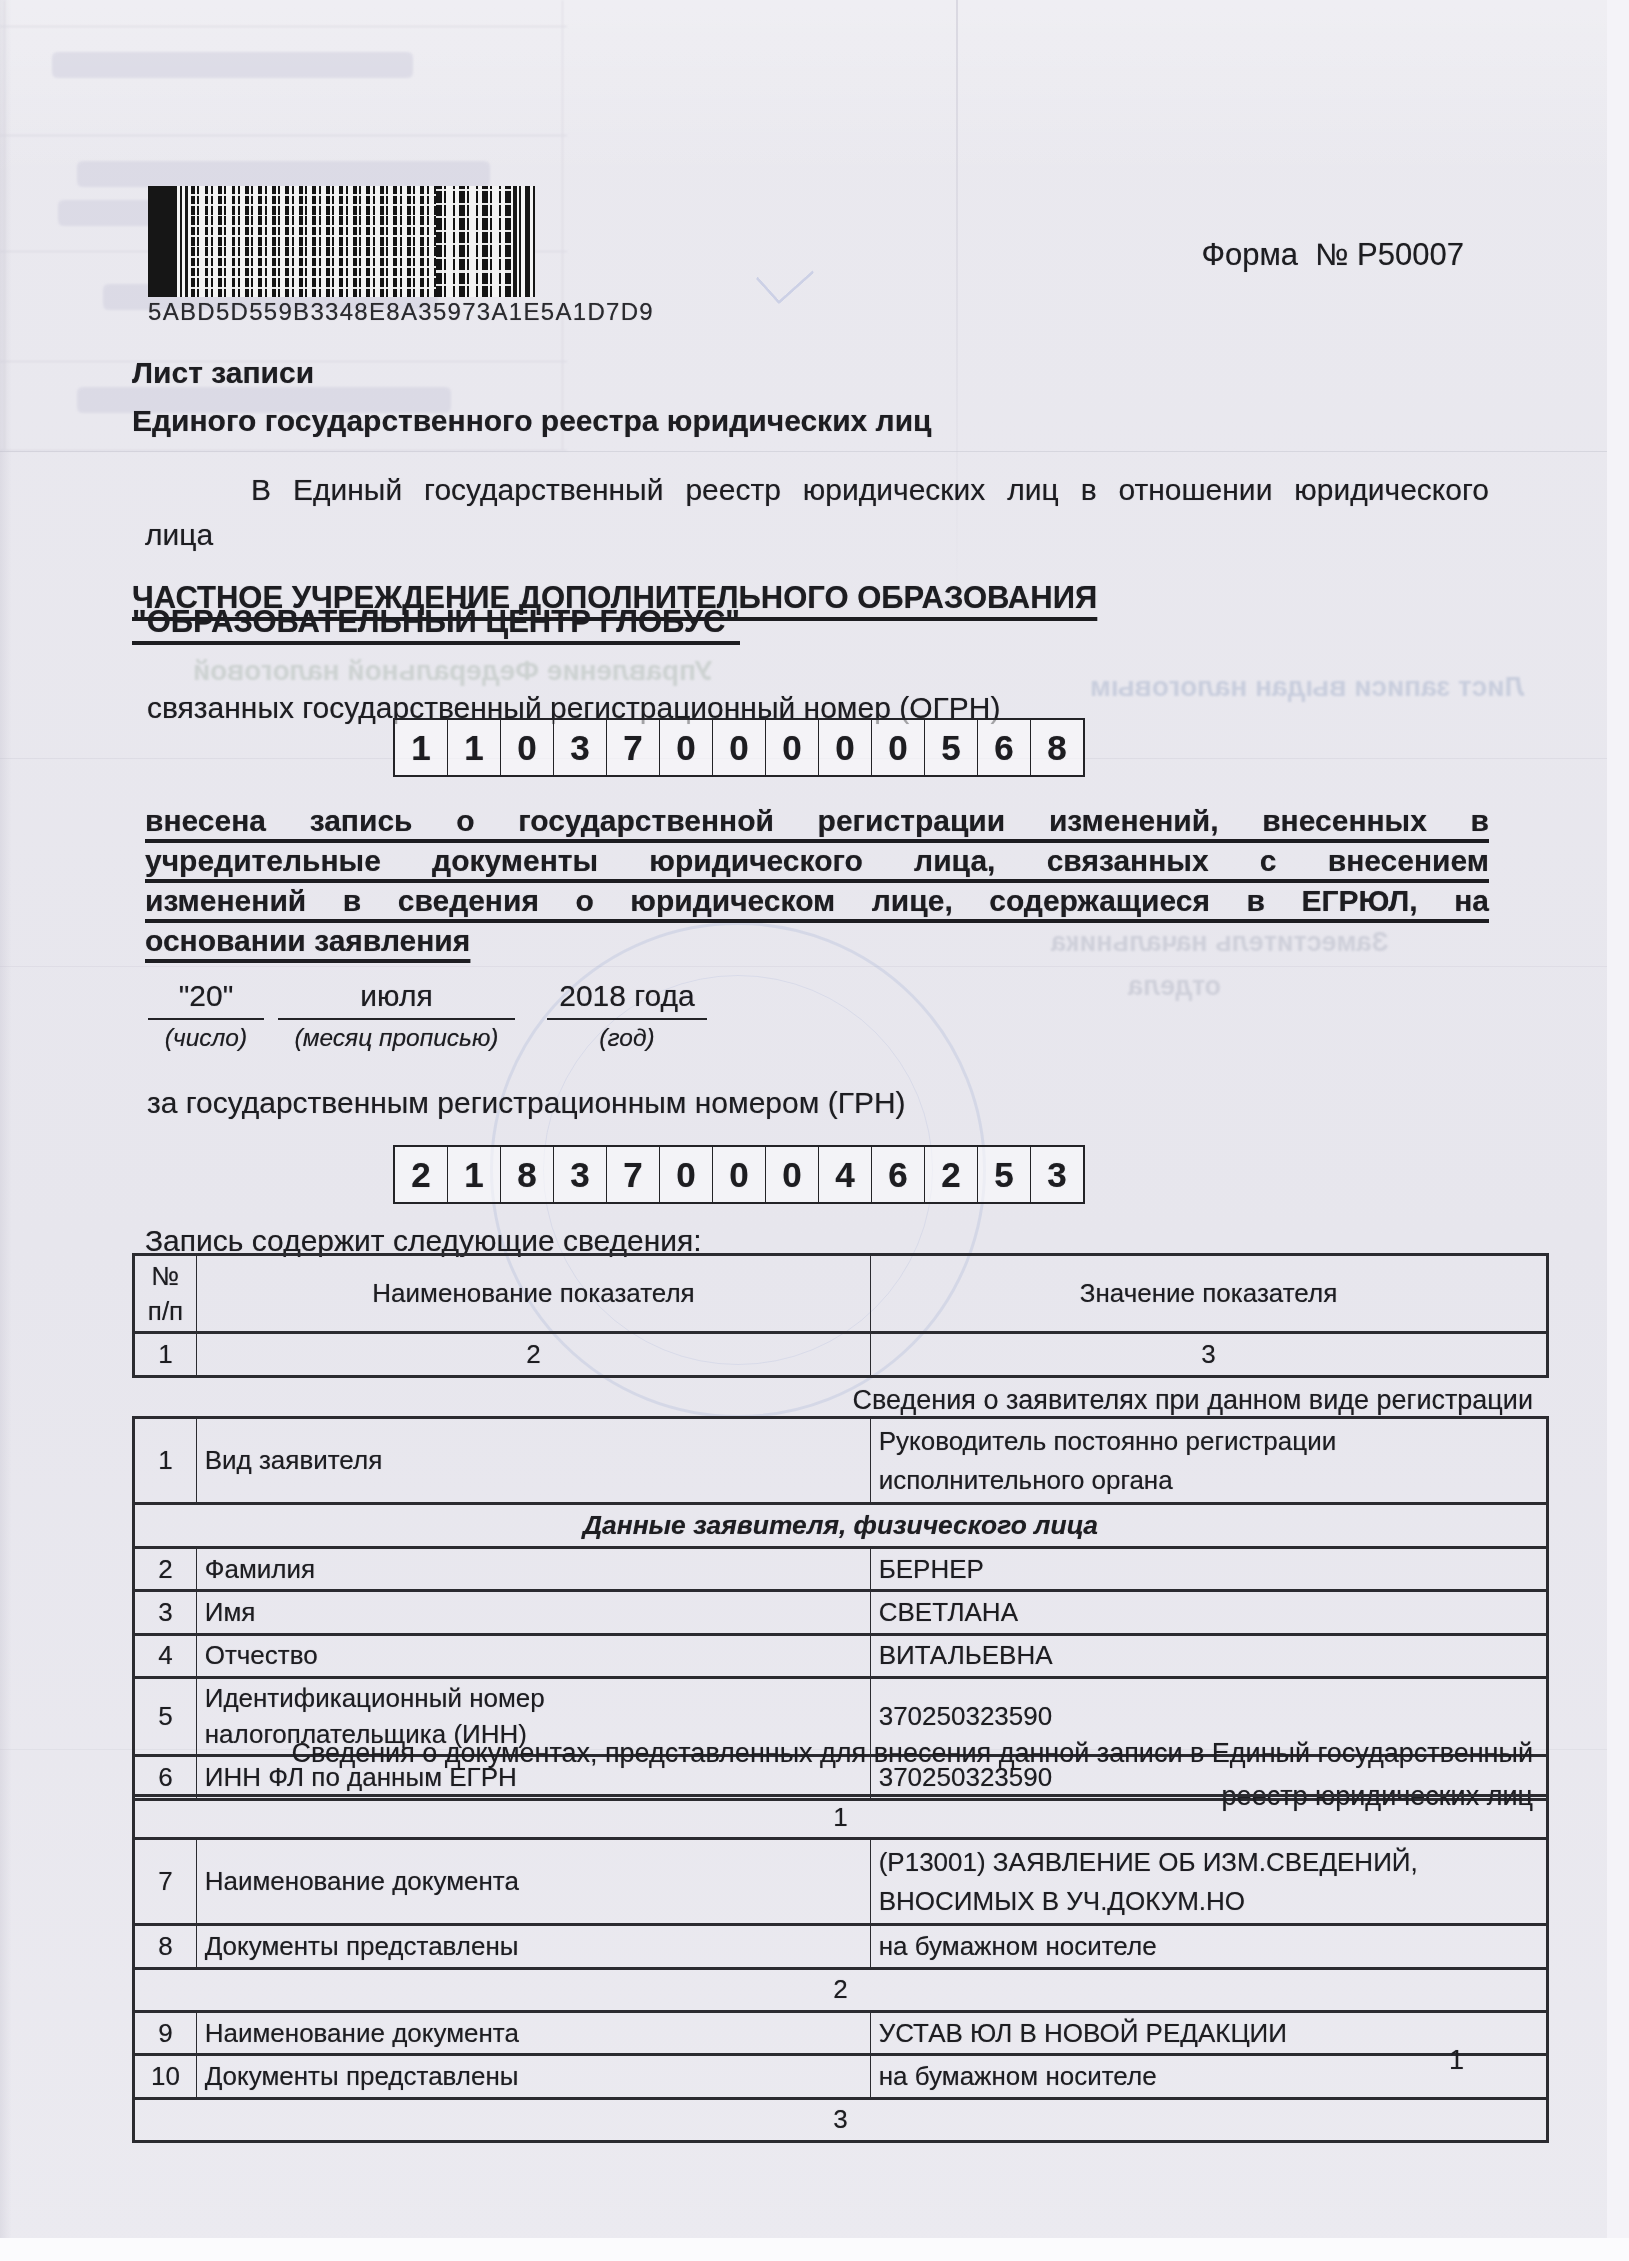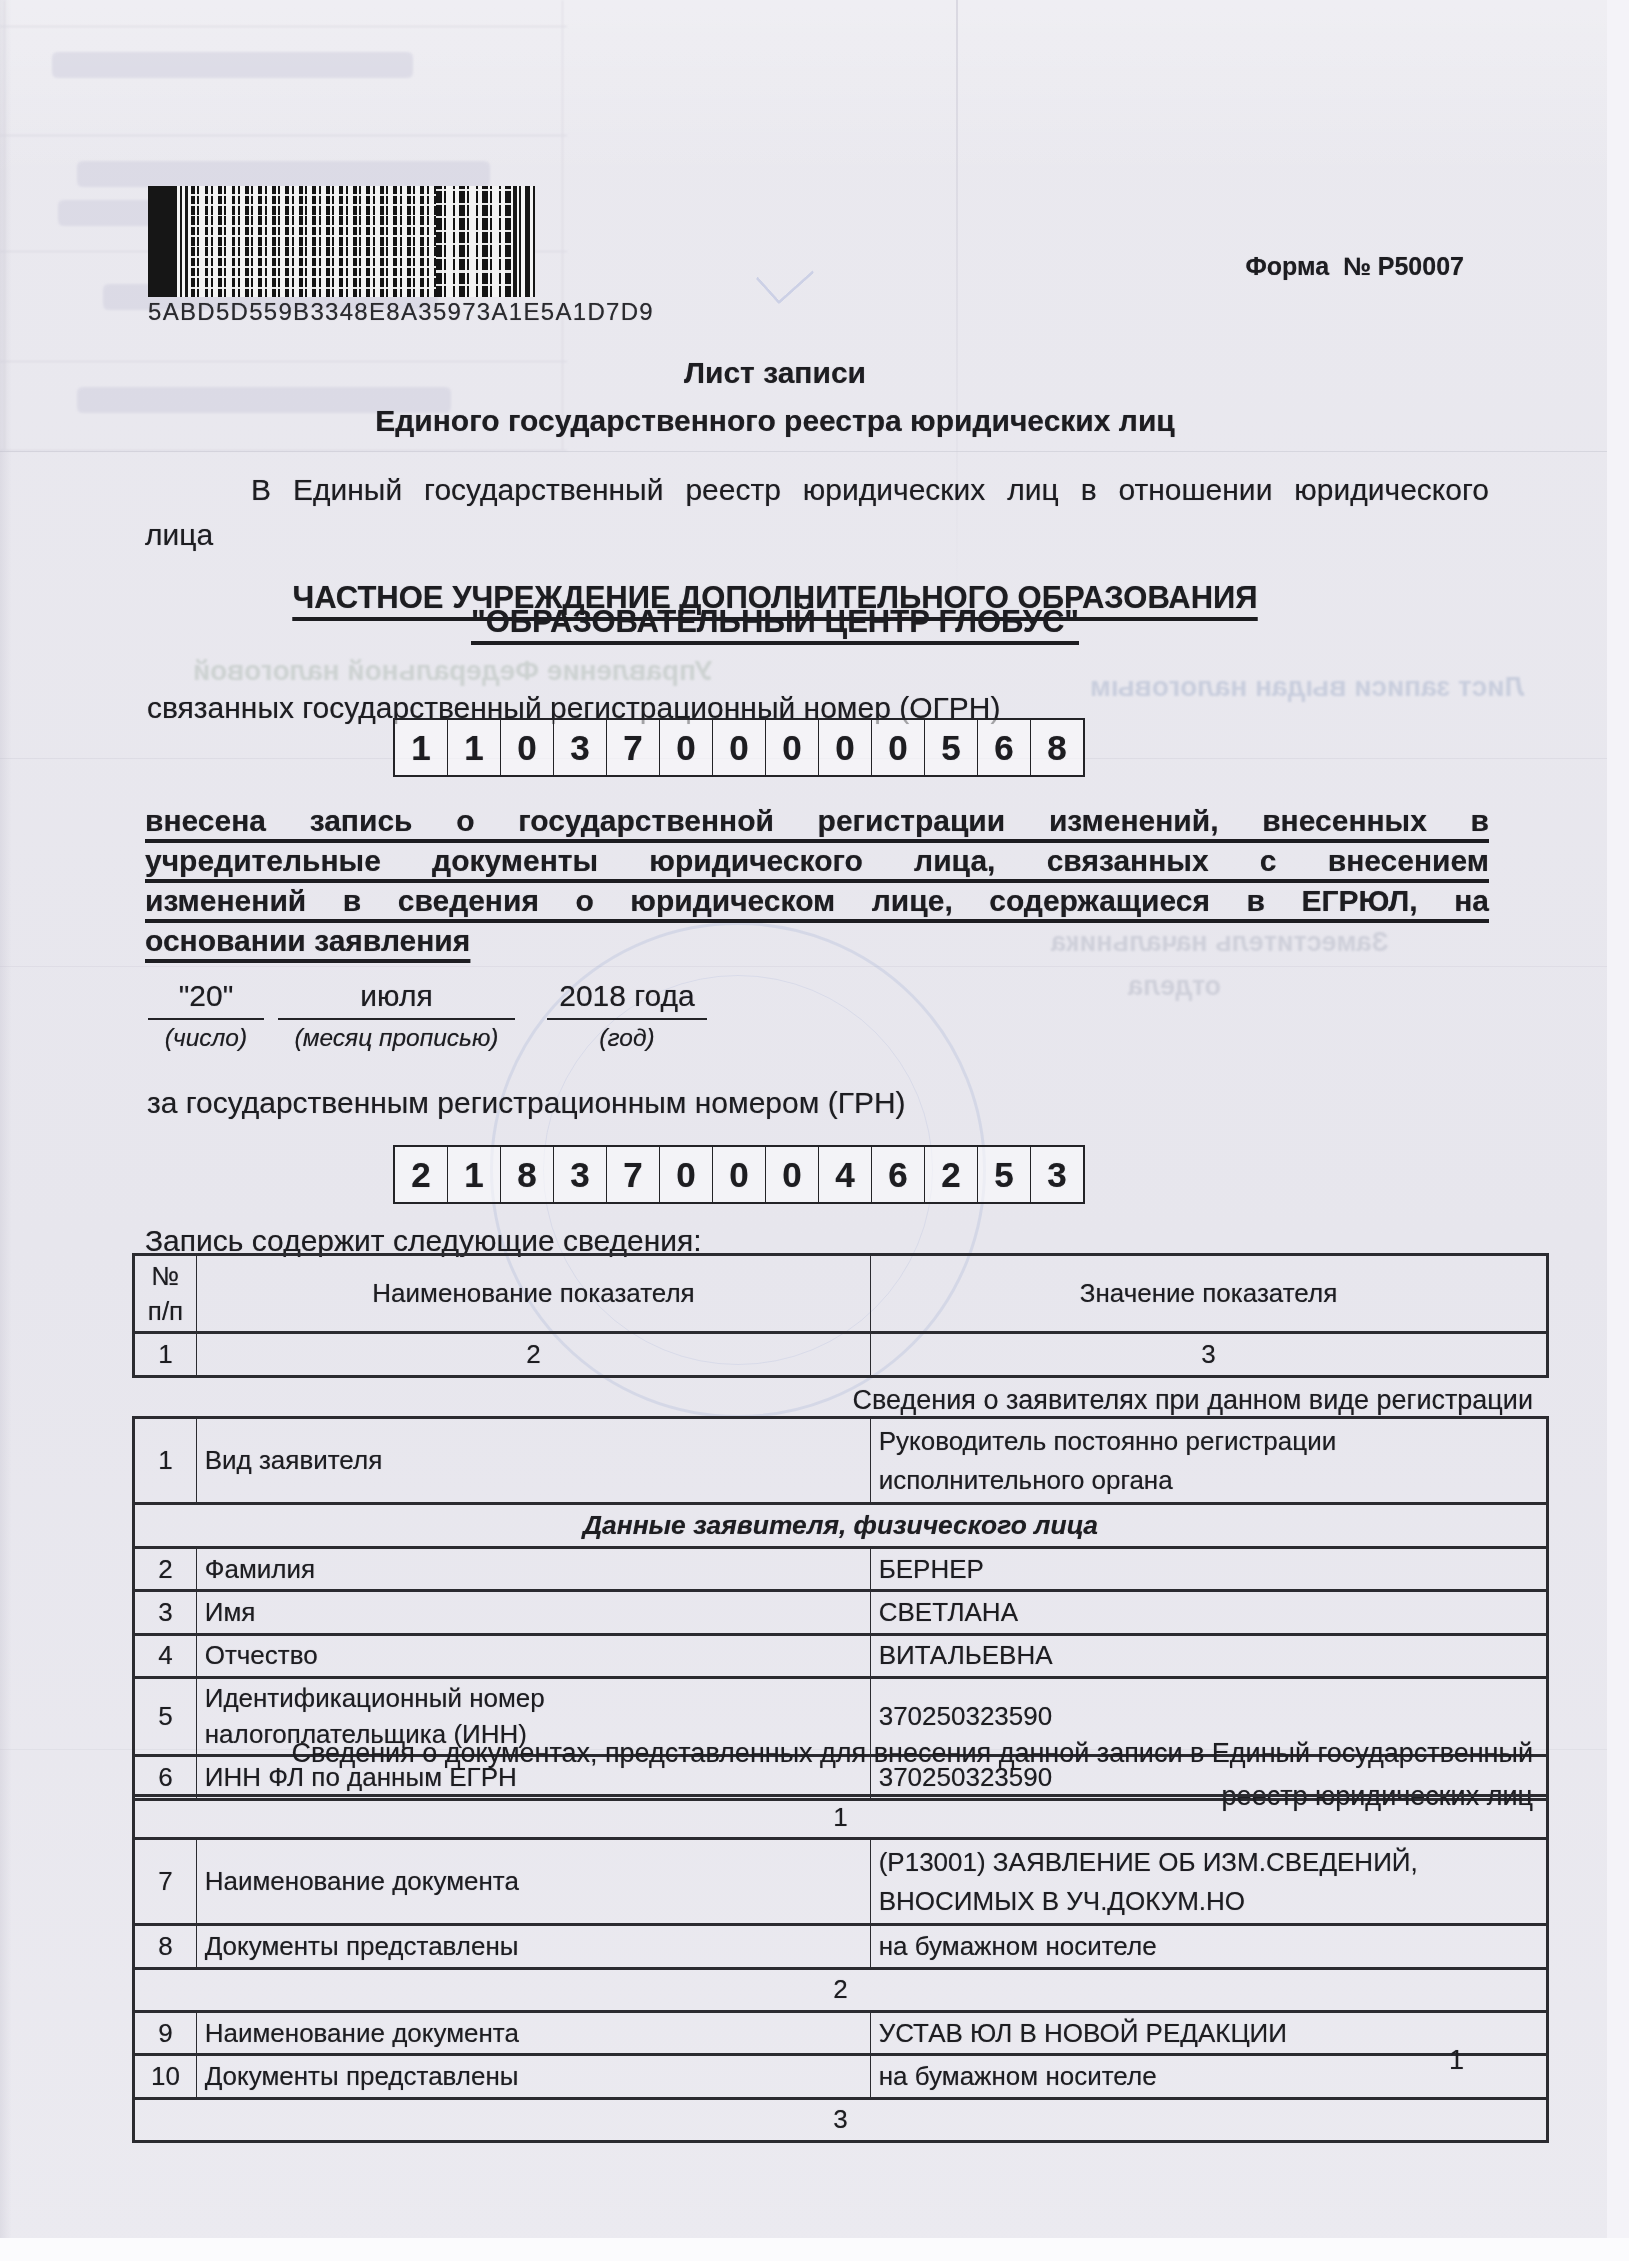--- a/index.html
+++ b/index.html
@@ -31,23 +31,23 @@
       repeating-linear-gradient(0deg, rgba(244,244,244,0) 0 8.4px, rgba(244,244,244,.95) 8.4px 10.3px),
       repeating-linear-gradient(90deg,#131313 0 3.9px,#f4f4f4 3.9px 6.4px,#131313 6.4px 8.4px,#f4f4f4 8.4px 13.5px,#131313 13.5px 17.4px,#f4f4f4 17.4px 20px,#131313 20px 22px,#f4f4f4 22px 27px);
   }
   .bc-mid2{ width:77px; background:
       repeating-linear-gradient(0deg, rgba(244,244,244,0) 0 11px, rgba(244,244,244,.95) 11px 13.5px),
       repeating-linear-gradient(90deg,#131313 0 5.8px,#f4f4f4 5.8px 8.4px,#131313 8.4px 10.3px,#f4f4f4 10.3px 17px,#131313 17px 19.3px,#f4f4f4 19.3px 23px);
   }
   .bc-end{ width:22px; background:repeating-linear-gradient(90deg,#161616 0 3.9px,#f4f4f4 3.9px 6.4px,#161616 6.4px 8.4px,#f4f4f4 8.4px 11.6px,#161616 11.6px 13.5px); }
   .barcode-number{ left:148px; top:298px; font-size:24px; letter-spacing:1.3px; color:#2a2a2e; }
 
-  .form-label{ top:252px; right:166px; font-size:25px; font-weight:bold; white-space:pre; }
-
-  .title-zone{ left:124px; width:1302px; text-align:center; }
+  .form-label{ top:237px; right:166px; font-size:31px; font-weight:normal; white-space:pre; }
+
+  .title-zone{ left:132px; width:1302px; text-align:left; }
   .doc-title-1{ top:356px; font-size:30px; font-weight:bold; }
   .doc-title-2{ top:404px; font-size:30px; font-weight:bold; }
 
   .intro-1{ left:145px; top:473px; width:1344px; font-size:30px; text-indent:106px; text-align-last:justify; white-space:nowrap; }
   .intro-2{ left:145px; top:518px; font-size:30px; }
 
   .company-1{ top:556px; font-size:31px; font-weight:bold;margin-top:24px; }
   .company-2{ top:604px; font-size:31px; font-weight:bold; }
   .company-1 span,.company-2 span{ text-decoration:underline; text-decoration-thickness:3.9px; text-underline-offset:9px; }
   .company-caption{ top:646px; font-size:26px; font-style:italic; }

